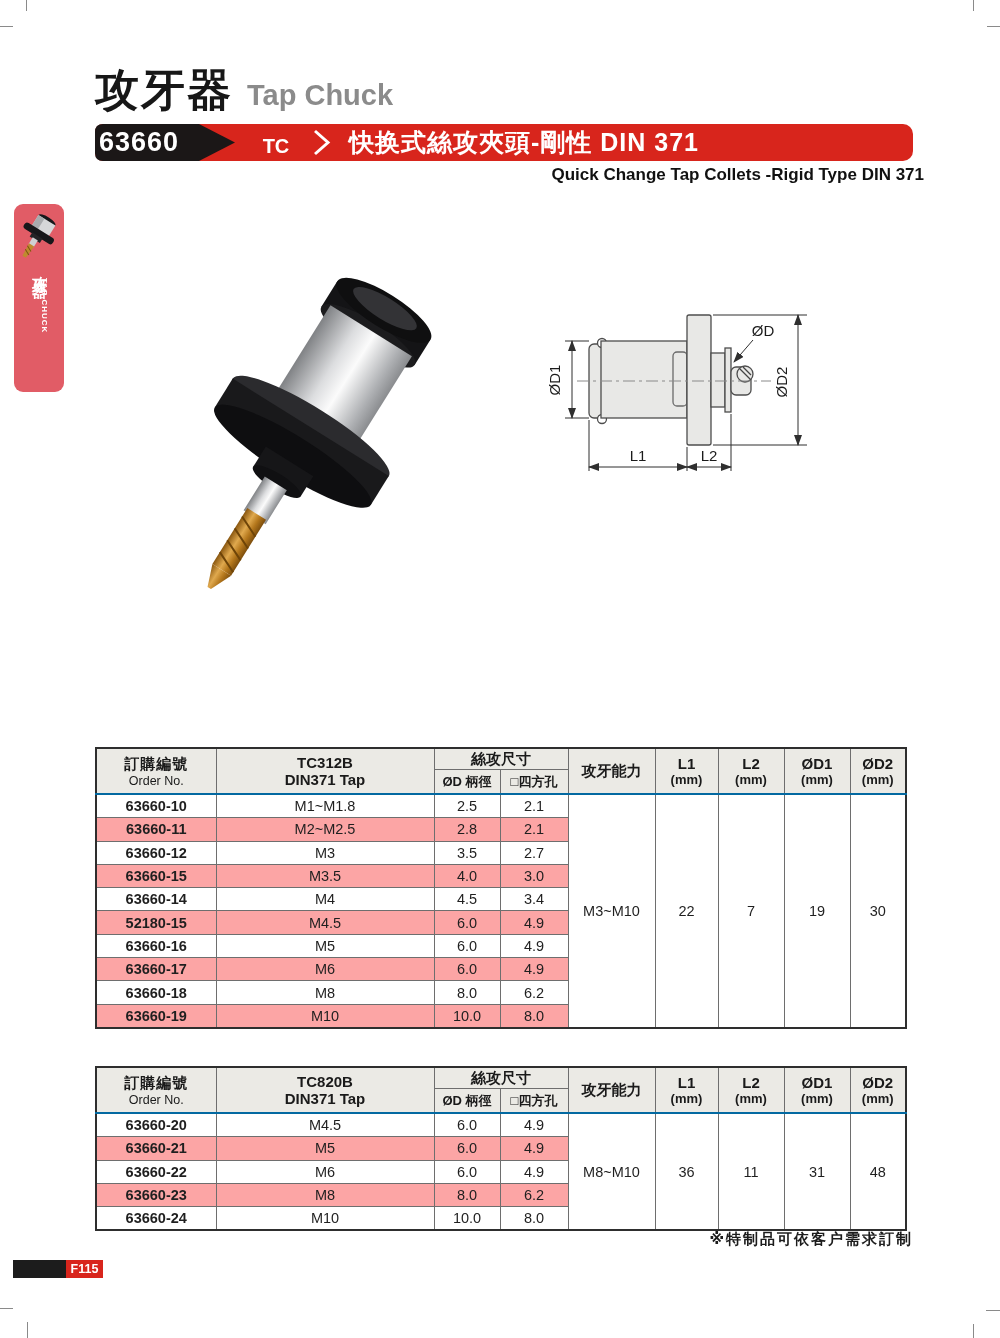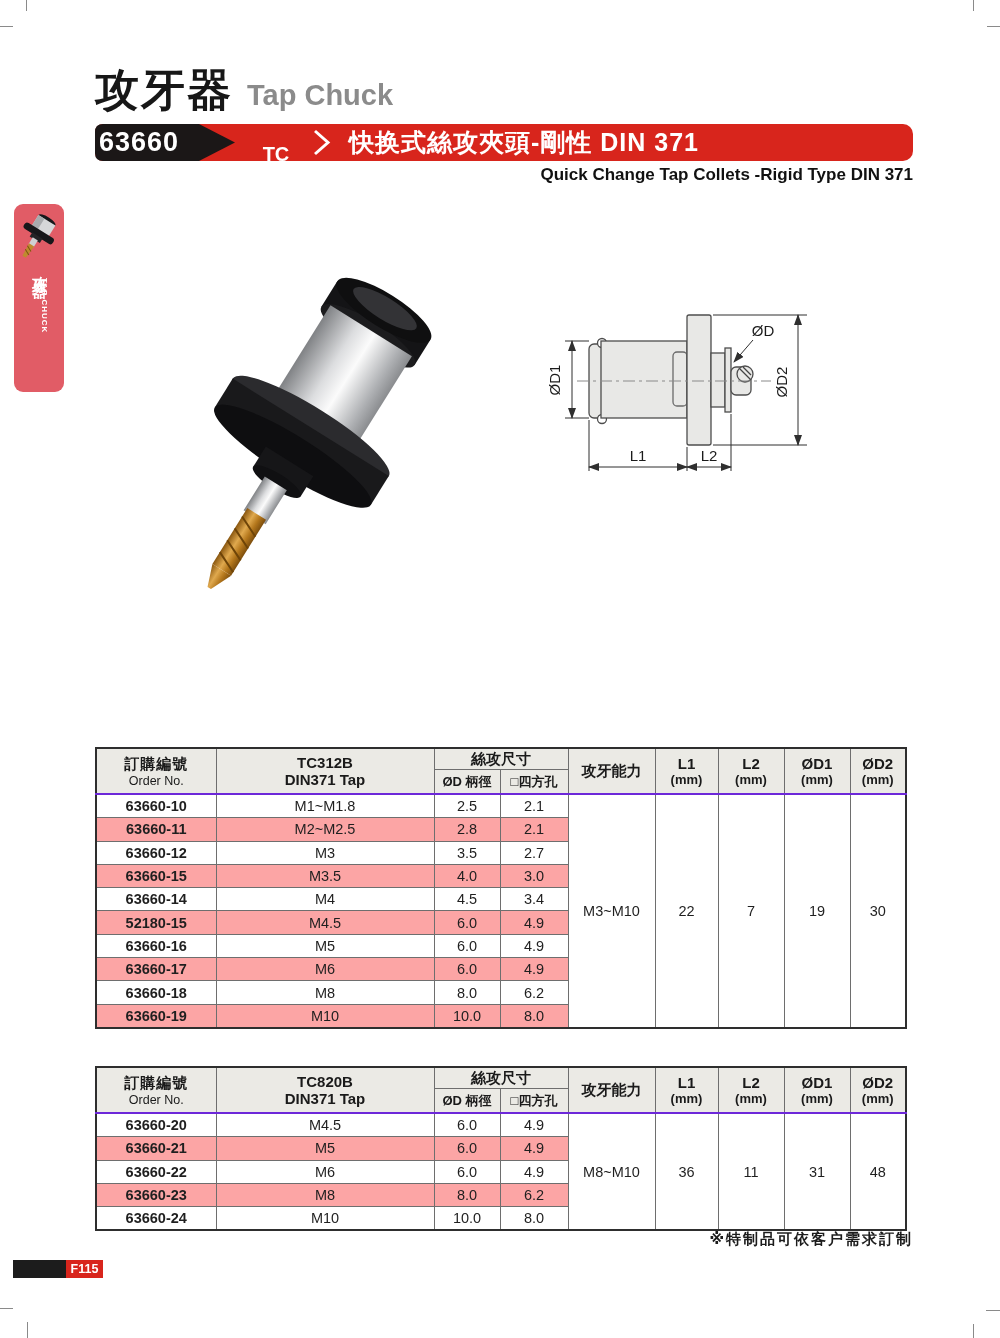--- a/index.html
+++ b/index.html
@@ -12,26 +12,26 @@
   
   .title-row{position:absolute;left:95px;top:66px;display:flex;align-items:baseline;}
   .title-cjk{font-size:44px;font-weight:bold;color:#171717;letter-spacing:2px;line-height:1.1;}
   .title-en{font-size:29px;font-weight:bold;color:#8b8b8b;margin-left:14px;}
 
   .banner{position:absolute;left:95px;top:124px;width:818px;height:37px;
           border-radius:8px 10px 10px 8px;}
   .banner-tag{position:absolute;left:0;top:0;width:142px;height:37px;}
   .banner-code{position:absolute;left:4px;top:0;width:104px;height:37px;color:#fff;
                font-size:27px;font-weight:bold;text-align:left;line-height:37px;letter-spacing:1px;}
-  .banner-tc{position:absolute;left:158px;top:12px;width:46px;height:37px;color:#fff;
+  .banner-tc{position:absolute;left:158px;top:4px;width:46px;height:37px;color:#fff;
              font-size:20px;font-weight:bold;text-align:center;line-height:37px;}
   .banner-chevron{position:absolute;left:216px;top:5px;}
   .banner-title{position:absolute;left:254px;top:0;height:37px;line-height:37px;color:#fff;
                 font-size:25px;font-weight:bold;letter-spacing:1px;white-space:nowrap;}
-  .subtitle{position:absolute;right:87px;top:165px;font-size:17px;font-weight:bold;color:#111;}
+  .subtitle{position:absolute;right:76px;top:165px;font-size:17px;font-weight:bold;color:#111;}
 
   
   .tab{position:absolute;left:14px;top:204px;width:50px;height:188px;border-radius:9px;}
   .tab-thumb{position:absolute;left:3px;top:5px;}
   .tab-text{position:absolute;left:50%;top:60px;transform:translateX(-50%);
             writing-mode:vertical-rl;text-orientation:mixed;color:#fff;display:flex;}
   .tab-text .cjk{font-size:15px;font-weight:bold;letter-spacing:4px;}
   .tab-text .en{font-size:8px;font-weight:bold;letter-spacing:1px;margin-top:2px;}
 
   
@@ -46,21 +46,21 @@
   table.spec th,table.spec td{border:1px solid #6e6e6e;text-align:center;vertical-align:middle;
              padding:0;overflow:hidden;}
   table.spec{border:2px solid #2e2e2e;}
   thead th{background:#ebeae5;font-weight:bold;color:#1a1a1a;}
   tr.h1 th{height:20px;font-size:15px;}
   tr.h2 th{height:23px;font-size:13px;margin-left:32px;}
   th .cjk15{font-size:15px;font-weight:bold;letter-spacing:1px;}
   th .en12{font-size:12.5px;font-weight:normal;}
   th .b15{font-size:15px;font-weight:bold;}
   th .unit{font-size:13px;font-weight:bold;}
-  thead tr.h2 th, thead th[rowspan]{border-bottom:2px solid #6d28d9;}
+  thead tr.h2 th, thead th[rowspan]{border-bottom:2px solid #0369a1;}
   tbody td{height:22.3px;font-size:14.5px;background:#fff;color:#1f1f1f;}
   tbody td.order{font-weight:bold;}
   tbody tr.alt td:not(.merged){background:#fca5a5;}
   tbody td.merged{background:#fff;font-size:14.5px;}
 
   .note{position:absolute;right:87px;top:1230px;font-size:15px;font-weight:bold;letter-spacing:2px;}
 
   .badge{position:absolute;left:13px;top:1260px;width:90px;height:18px;display:flex;}
   .badge-black{width:53px;background:#1c1c1c;}
   .badge-red{flex:1;color:#fff;font-size:12.5px;font-weight:bold;display:flex;

